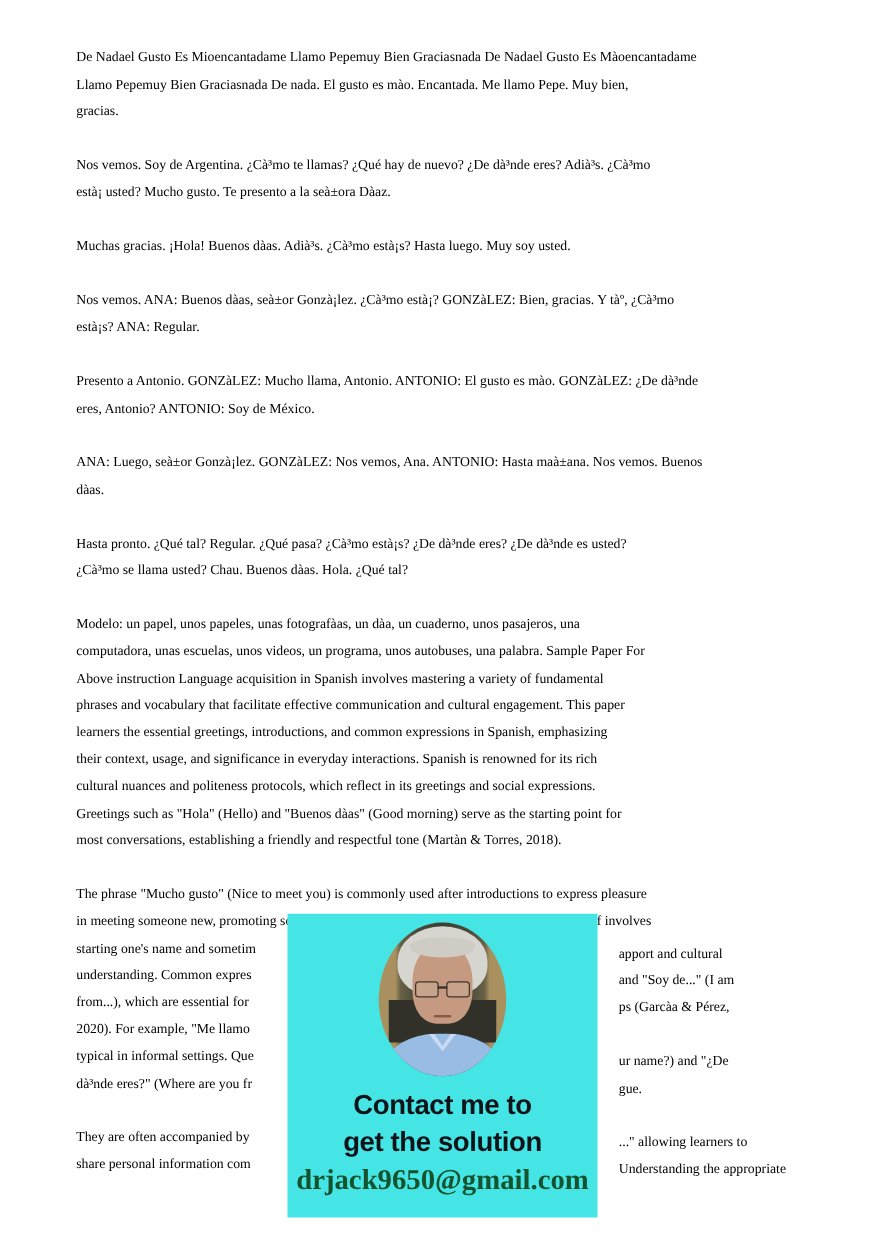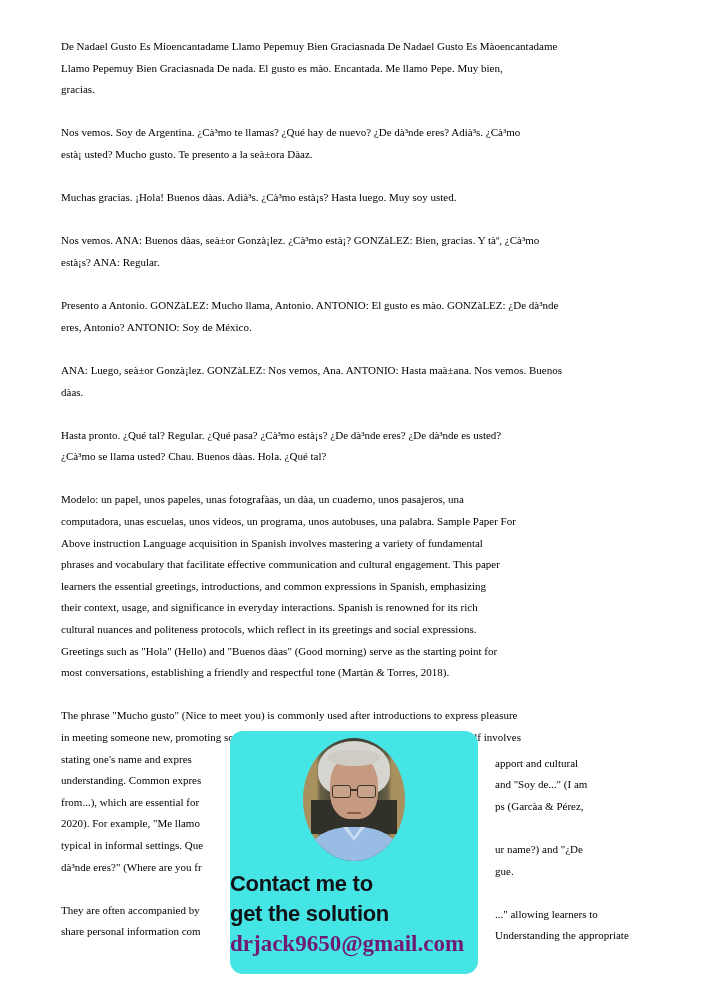--- a/index.html
+++ b/index.html
@@ -22,23 +22,22 @@
   .para { margin:0 0 21.6px 0; }
   .line { white-space:nowrap; position:relative; height:21.6px; }
   .frag-right { position:absolute; left:434px; top:4px; }
 
   
   .overlay {
     position:absolute;
     left:230px; top:731px;
     width:248px; height:243px;
     background:#46e5e5;
-    text-align:left;
+    text-align:center;
     z-index:10;
-    border-radius:13px;
   }
   .photo {
     width:102px; height:123px;
     margin:7px auto 0 auto;
     border-radius:50%;
     overflow:hidden;
     position:relative;
     background:linear-gradient(90deg,
       #a8905f 0%, #a8905f 13%, #6a6247 17%, #4c4c3c 28%,
       #3c3e33 50%, #4c4c3c 72%, #6a6247 83%, #a8905f 87%, #a8905f 100%);
@@ -62,21 +61,21 @@
     font-size:22px;
     line-height:30px;
     letter-spacing:-0.3px;
     color:#101418;
   }
   .overlay-email {
     margin-top:2px;
     font-family:"Liberation Serif", serif;
     font-weight:bold;
     font-size:23px;
-    color:#701a75;
+    color:#14532d;
   }
 </style>
 </head>
 <body>
 
 <div class="doc">
 
   <div class="para">
     <div class="line">De Nadael Gusto Es Mioencantadame Llamo Pepemuy Bien Graciasnada De Nadael Gusto Es Màoencantadame</div>
     <div class="line">Llamo Pepemuy Bien Graciasnada De nada. El gusto es mào. Encantada. Me llamo Pepe. Muy bien,</div>
@@ -121,21 +120,21 @@
     <div class="line">their context, usage, and significance in everyday interactions. Spanish is renowned for its rich</div>
     <div class="line">cultural nuances and politeness protocols, which reflect in its greetings and social expressions.</div>
     <div class="line">Greetings such as "Hola" (Hello) and "Buenos dàas" (Good morning) serve as the starting point for</div>
     <div class="line">most conversations, establishing a friendly and respectful tone (Martàn &amp; Torres, 2018).</div>
   </div>
 
   <div class="para">
     <div class="line">The phrase "Mucho gusto" (Nice to meet you) is commonly used after introductions to express pleasure</div>
     <div class="line">in meeting someone new, promoting social warmth (Là³pez &amp; Vega, 2019). Introducing oneself involves</div>
     <div class="line">
-      <span class="frag-left">stating one's name and expres</span>
+      <span class="frag-left">starting one's name and sometim</span>
       <span class="frag-right">apport and cultural</span>
     </div>
     <div class="line">
       <span class="frag-left">understanding. Common expres</span>
       <span class="frag-right">and "Soy de..." (I am</span>
     </div>
     <div class="line">
       <span class="frag-left">from...), which are essential for</span>
       <span class="frag-right">ps (Garcàa &amp; Pérez,</span>
     </div>

